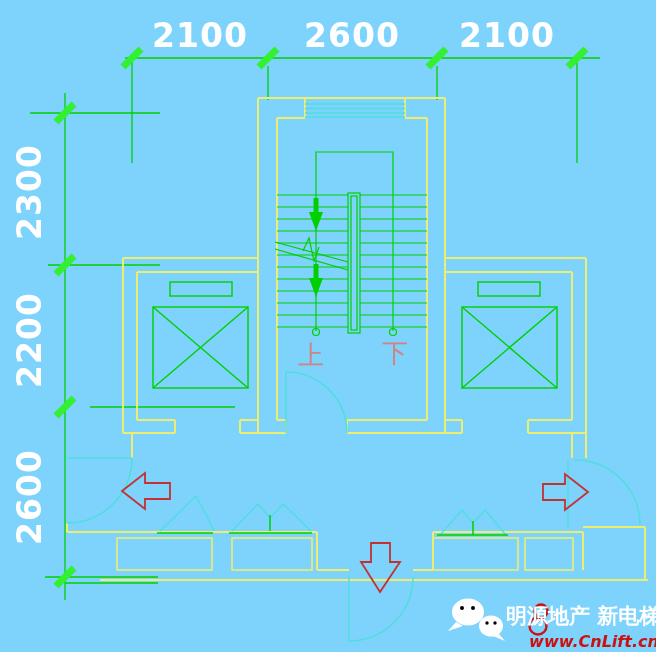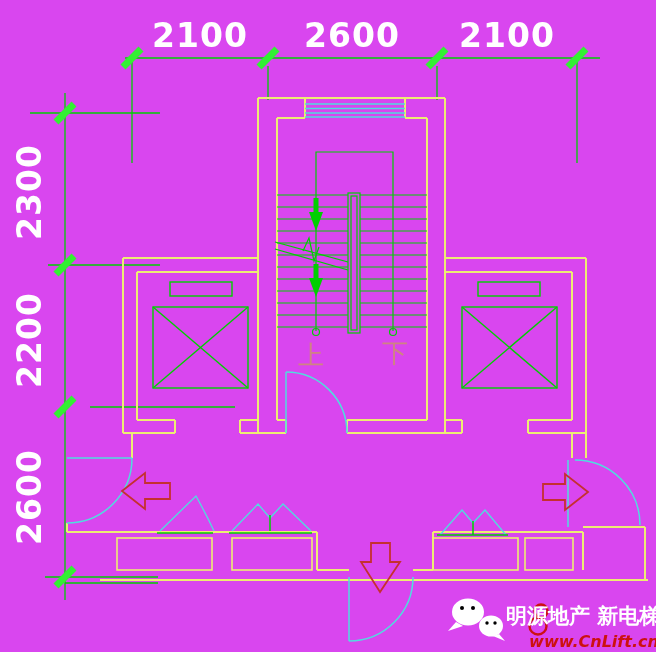--- a/index.html
+++ b/index.html
@@ -1,16 +1,16 @@
 <!DOCTYPE html>
 <html><head>
 <meta charset="utf-8">
 <style>
   html,body{margin:0;padding:0;background:#000;}
-  .stage{position:relative;width:656px;height:652px;background:#d946ef;overflow:hidden;
+  .stage{position:relative;width:656px;height:652px;background:#7dd3fc;overflow:hidden;
          font-family:"DejaVu Sans",sans-serif;}
   svg text{font-family:"DejaVu Sans",sans-serif;}
   .dimtxt{fill:#ffffff;font-size:33px;font-weight:bold;letter-spacing:1px;}
   .cjk{fill:#cf8383;font-size:26px;}
   .brand{fill:#ffffff;font-size:21px;font-weight:bold;}
   .url{fill:#cc1111;font-size:16px;font-weight:bold;font-style:italic;}
 </style>
 </head>
 <body>
 

